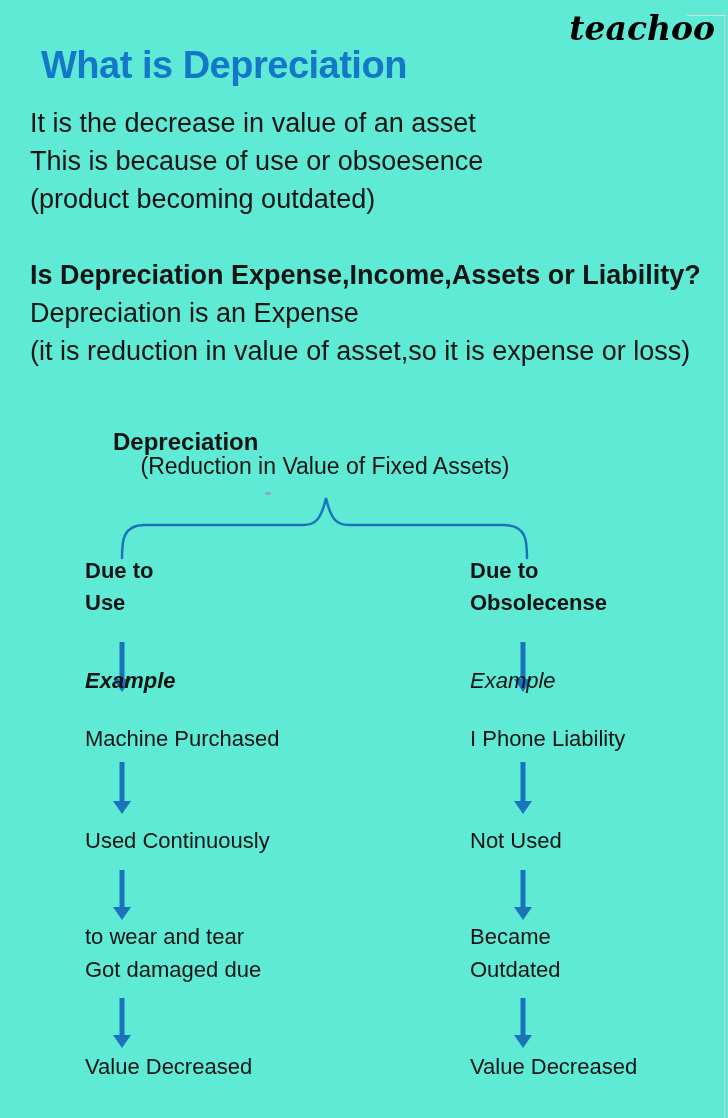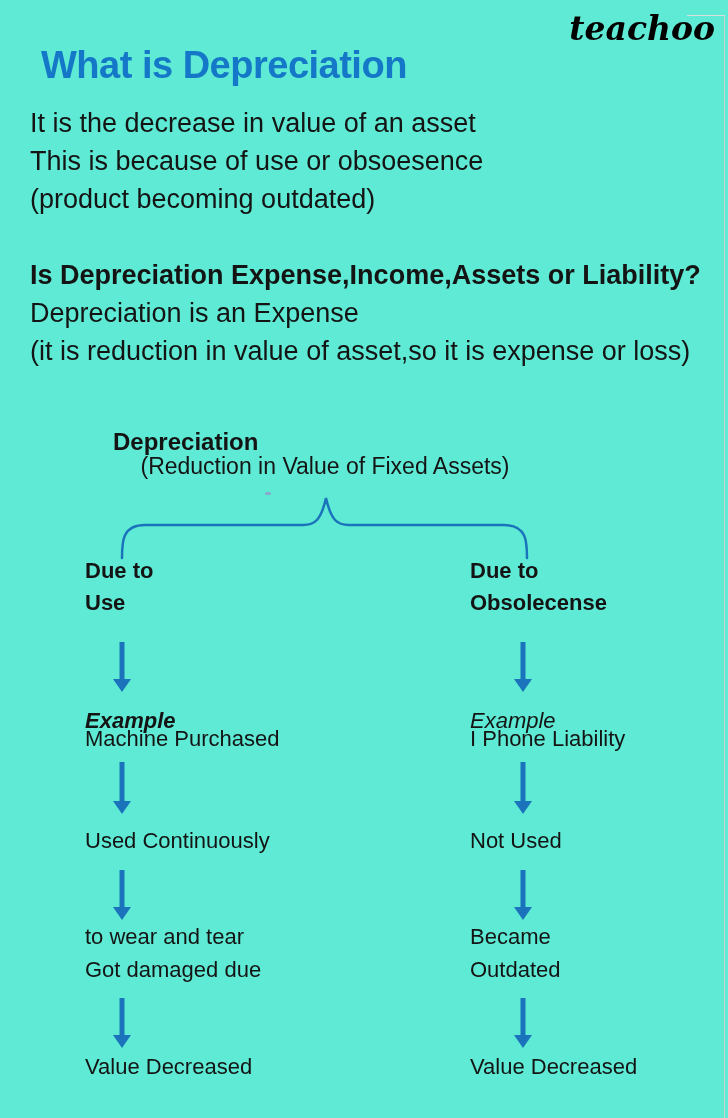--- a/index.html
+++ b/index.html
@@ -39,21 +39,21 @@
     text-align:center; font-size:23px;
   }
   .tiny-dot { position:absolute; left:265px; top:492px; width:6px; height:3px; background:#8aa9cc; border-radius:2px; }
 
   .brace { position:absolute; left:113px; top:494px; color:var(--blue); }
 
   .col-text { position:absolute; font-size:22px; line-height:33px; white-space:nowrap; }
   .left-col  { left:85px; }
   .right-col { left:470px; }
   .row-cause     { top:555px; font-weight:bold; line-height:32px; }
-  .row-example   { top:704px; }
+  .row-example   { top:664px; }
   .row-purchased { top:722px; }
   .row-step2     { top:824px; }
   .row-step3     { top:920px; }
   .row-result    { top:1050px; }
   .example-left  { font-style:italic; font-weight:bold; }
   .example-right { font-style:italic; }
 
   .arrow { position:absolute; width:18px; }
   .arrow-left  { left:113px; }
   .arrow-right { left:514px; }

